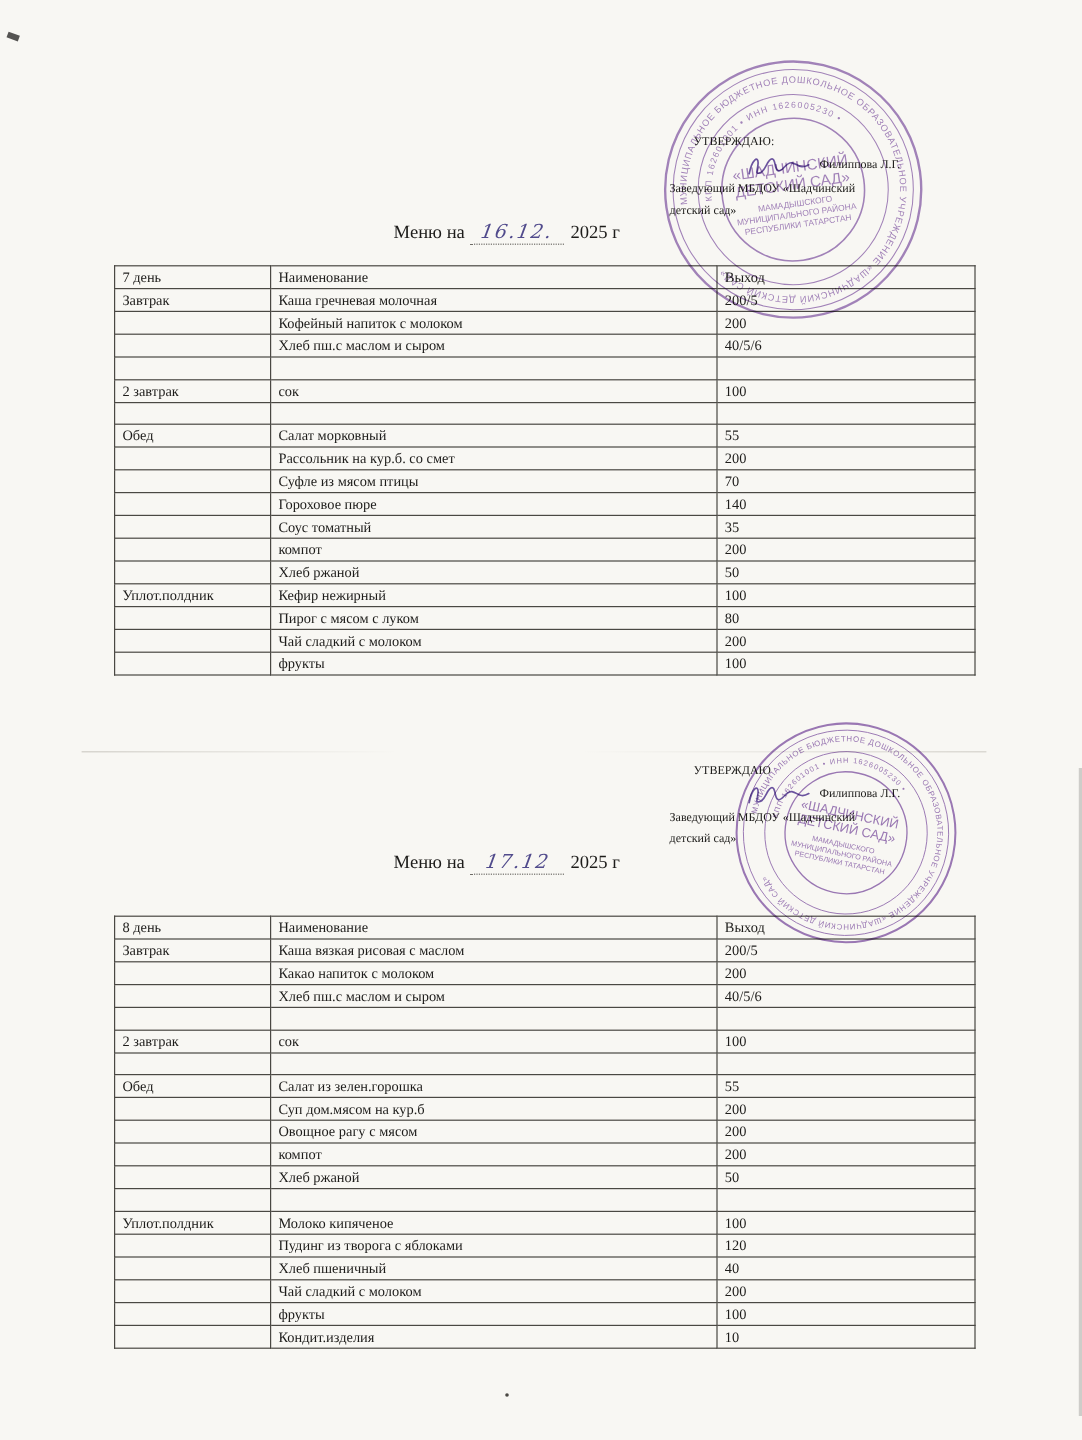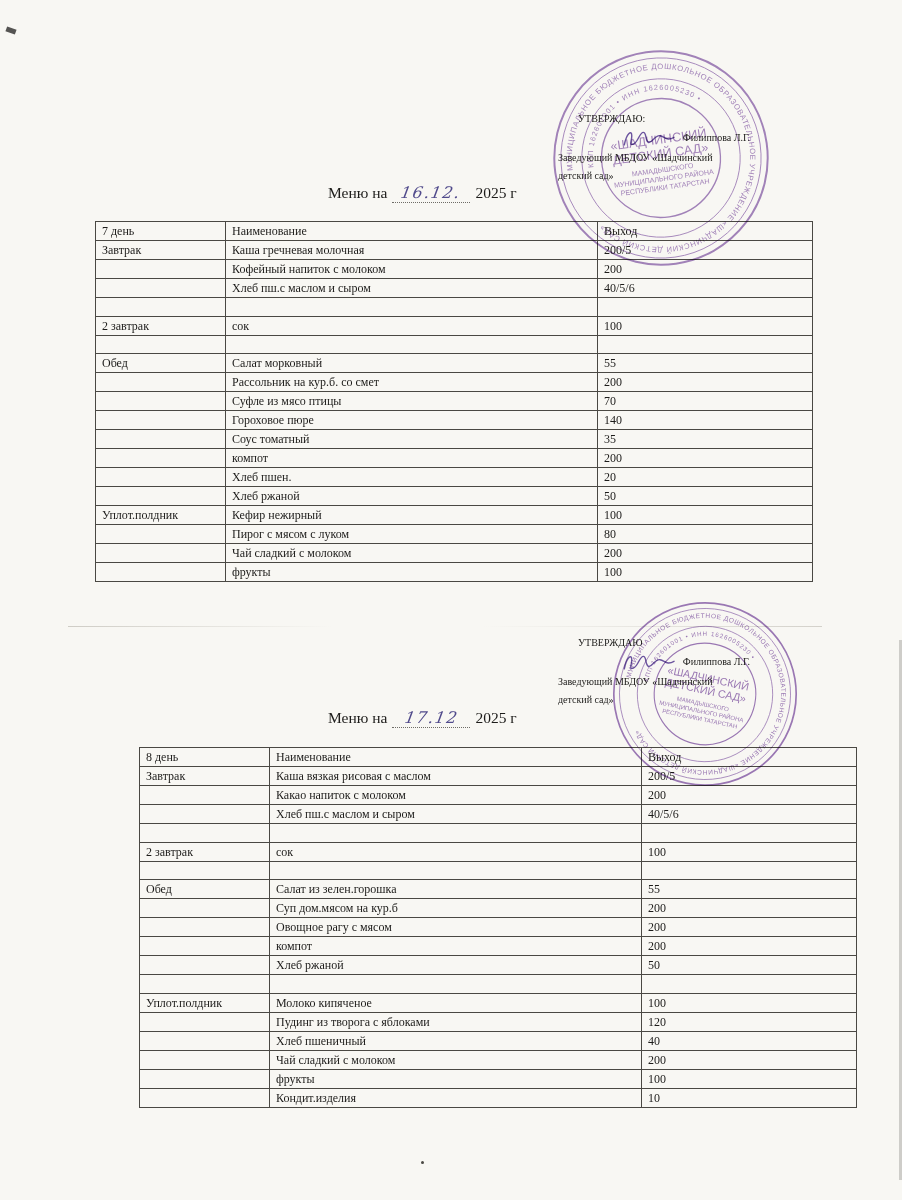--- a/index.html
+++ b/index.html
@@ -34,21 +34,21 @@
     color:#514b8c; transform:skewX(-10deg); font-size:16px;
     font-family:"DejaVu Serif", serif;
   }
 
   
   .menu-table {
     position:absolute; left:95px; border-collapse:collapse; table-layout:fixed;
     width:717px; font-size:12px;
   }
   .menu-table-1 { top:221px; }
-  .menu-table-2 { top:747px;margin-left:44px; }
+  .menu-table-2 { top:763px; }
   .menu-table th, .menu-table td {
     border:1px solid #4a4843; font-weight:normal; text-align:left;
     height:18.6px; line-height:18px; padding:0 4px 0 6px;
     overflow:hidden; white-space:nowrap;
   }
 
   
   .stamp { position:absolute; mix-blend-mode:multiply; }
   .stamp-1 { left:551px; top:48px; width:220px; height:220px; transform:rotate(-8deg); opacity:.78; }
   .stamp-2 { left:611px; top:600px; width:188px; height:188px; transform:rotate(12deg); opacity:.85; }
@@ -143,42 +143,37 @@
             <td>Салат морковный</td>
             <td>55</td>
           </tr>
           <tr>
             <td></td>
             <td>Рассольник на кур.б. со смет</td>
             <td>200</td>
           </tr>
           <tr>
             <td></td>
-            <td>Суфле из мясо птицы</td>
+            <td>Суфле из мясом птицы</td>
             <td>70</td>
           </tr>
           <tr>
             <td></td>
             <td>Гороховое пюре</td>
             <td>140</td>
           </tr>
           <tr>
             <td></td>
             <td>Соус томатный</td>
             <td>35</td>
           </tr>
           <tr>
             <td></td>
             <td>компот</td>
             <td>200</td>
-          </tr>
-          <tr>
-            <td></td>
-            <td>Хлеб пшен.</td>
-            <td>20</td>
           </tr>
           <tr>
             <td></td>
             <td>Хлеб ржаной</td>
             <td>50</td>
           </tr>
           <tr>
             <td>Уплот.полдник</td>
             <td>Кефир нежирный</td>
             <td>100</td>

